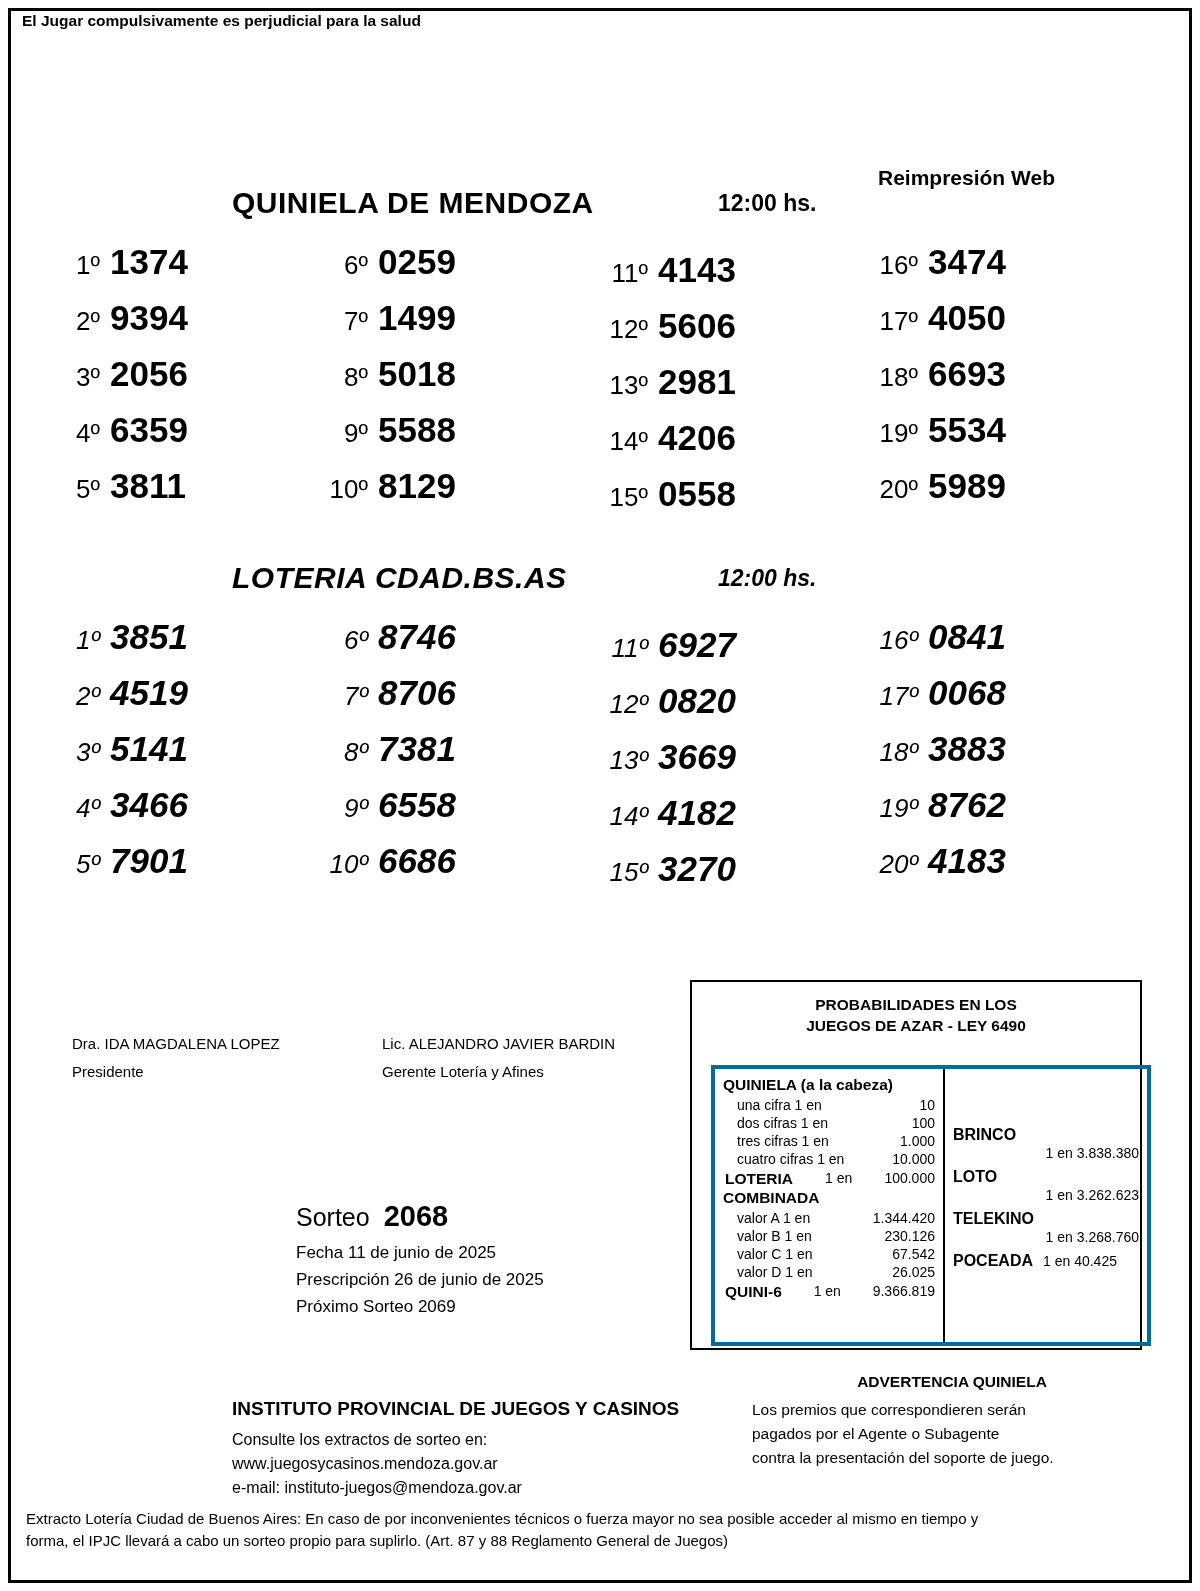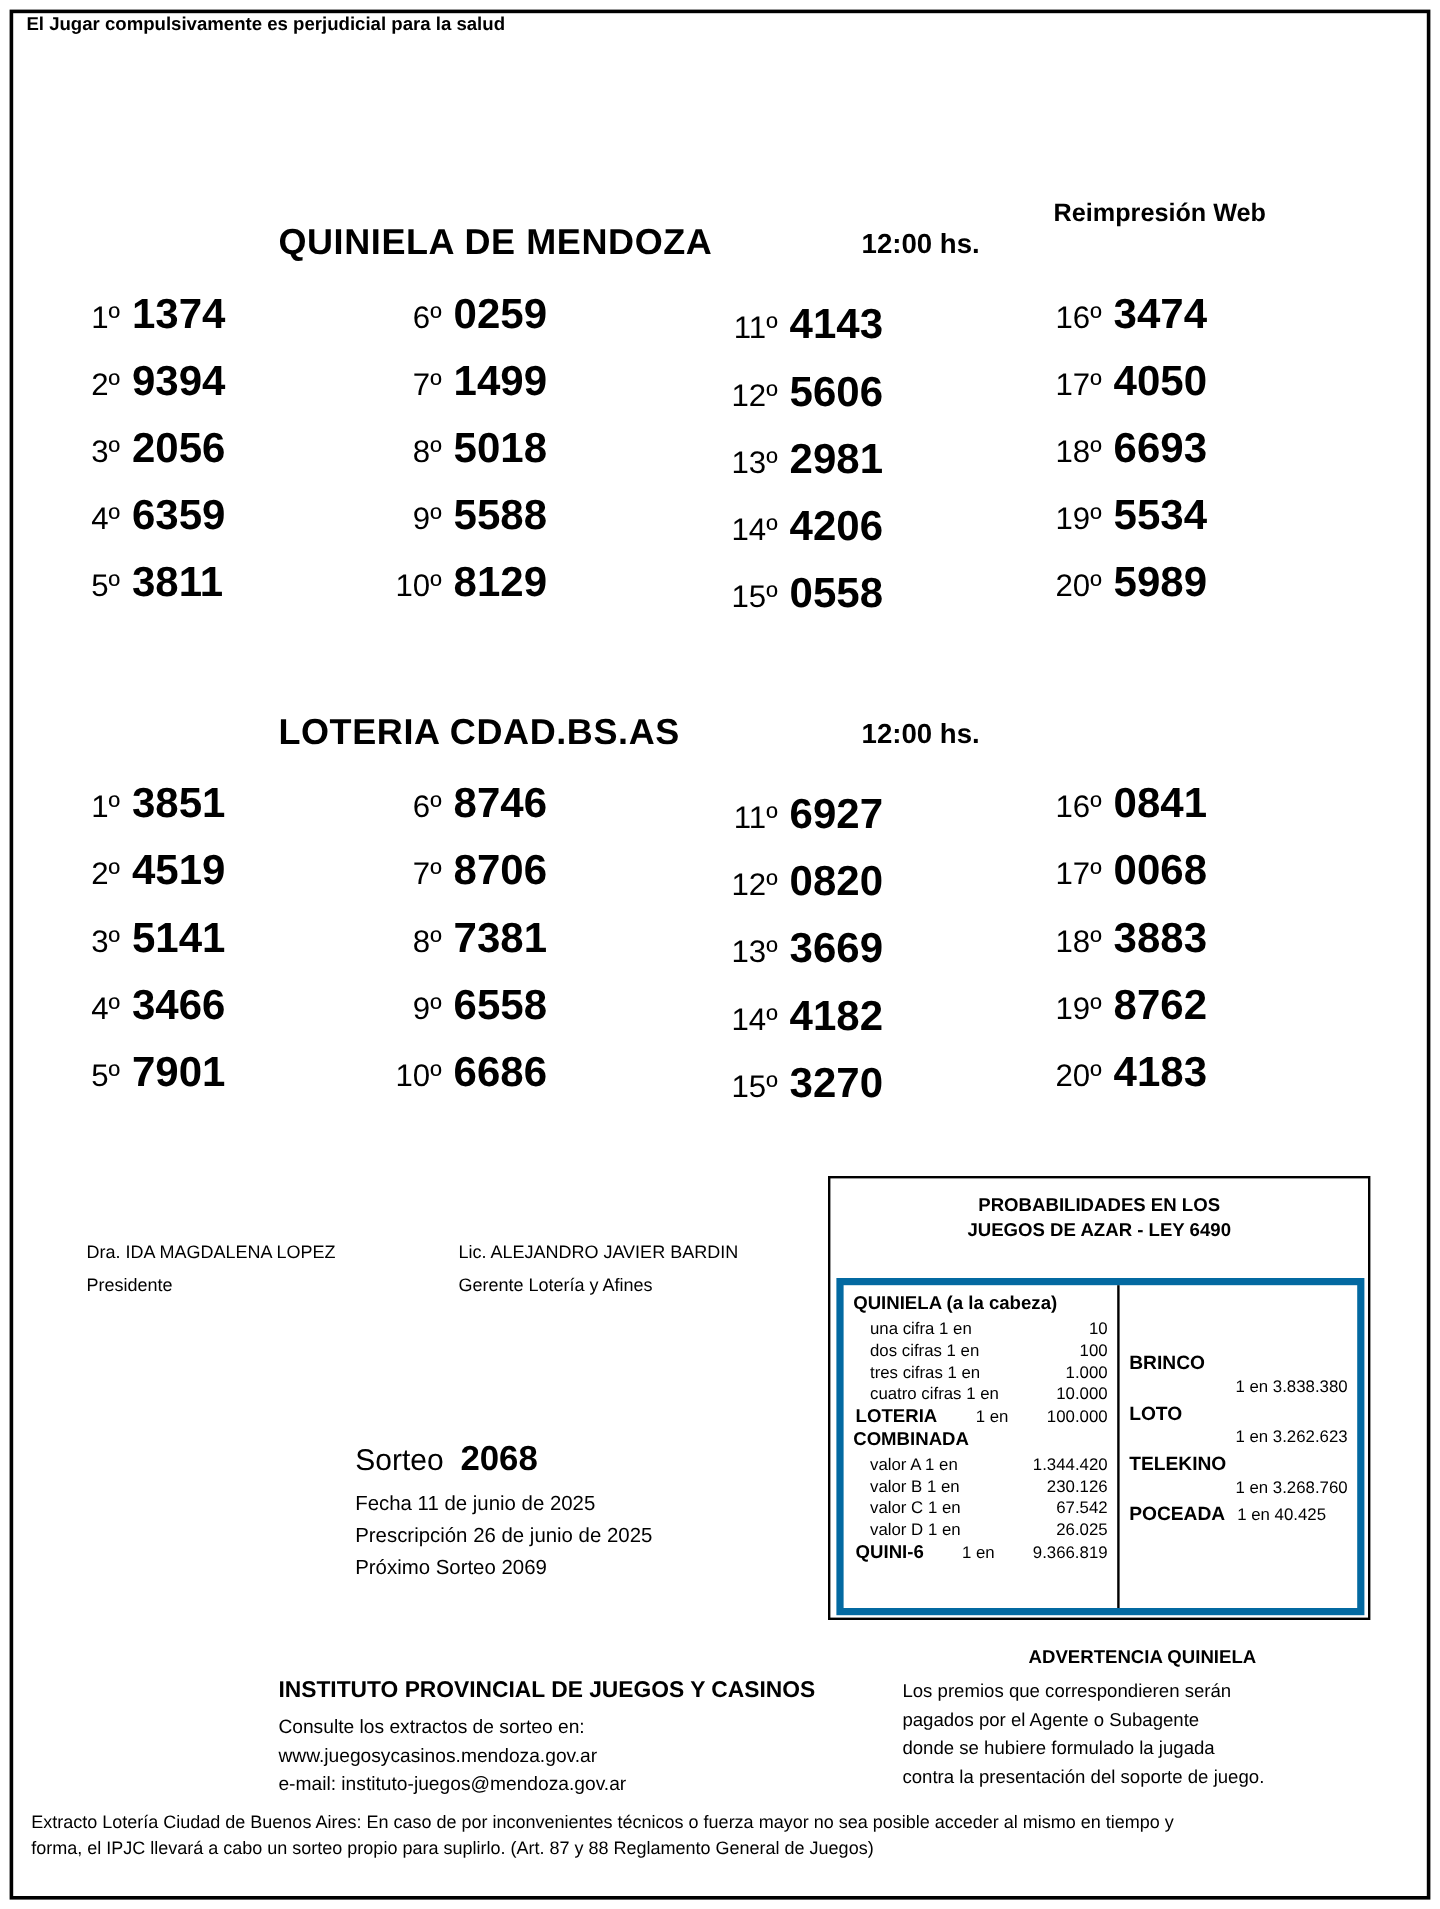--- a/index.html
+++ b/index.html
@@ -171,25 +171,25 @@
   }
   .prob-title {
     text-align: center;
     font-size: 15.5px;
     font-weight: bold;
     line-height: 1.35;
     padding-top: 13px;
   }
   .prob-inner {
     position: absolute;
-    left: 5px;
+    left: 19px;
     top: 83px;
     width: 440px;
     height: 281px;
-    border: 6px solid #0369a1;
+    border: 4px solid #0369a1;
     box-sizing: border-box;
     display: flex;
     justify-content: space-between;
   }
   .prob-left {
     width: 230px;
     border-right: 2px solid #000;
     box-sizing: border-box;
     padding: 7px 6px 0 8px;
   }
@@ -377,21 +377,21 @@
           <span class="pos">15º</span>
           <span class="num">0558</span>
         </div>
       <div class="cell col4">
           <span class="pos">20º</span>
           <span class="num">5989</span>
         </div>
     </div>
   </div>
 
-  <div class="game" id="game1" style="top:594px;">
+  <div class="game" id="game1" style="top:561px;font-style:italic;">
     <div class="game-head">
       <div class="game-title">LOTERIA CDAD.BS.AS</div>
       <div class="game-time">12:00 hs.</div>
     </div>
     <div class="grid">
       <div class="cell col1">
           <span class="pos">1º</span>
           <span class="num">3851</span>
         </div>
       <div class="cell col2">
@@ -574,21 +574,20 @@
           <div class="rval">1 en 40.425</div>
         </div>
       </div>
     </div>
   </div>
 
   <div class="advert">
     <div class="advert-title">ADVERTENCIA QUINIELA</div>
     <div>Los premios que correspondieren serán</div>
     <div>pagados por el Agente o Subagente</div>
-    <div>donde se hubiere formulado la jugada</div>
     <div>contra la presentación del soporte de juego.</div>
   </div>
 
   <div class="inst">
     <div class="inst-title">INSTITUTO PROVINCIAL DE JUEGOS Y CASINOS</div>
     <div>Consulte los extractos de sorteo en:</div>
     <div>www.juegosycasinos.mendoza.gov.ar</div>
     <div>e-mail:  instituto-juegos@mendoza.gov.ar</div>
   </div>
 

